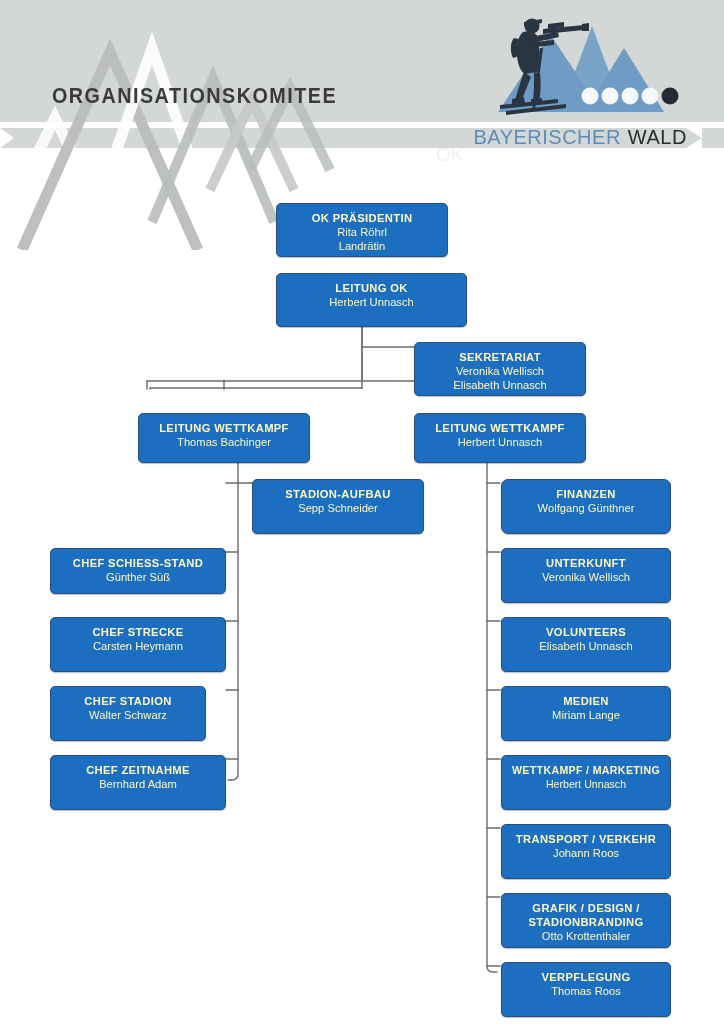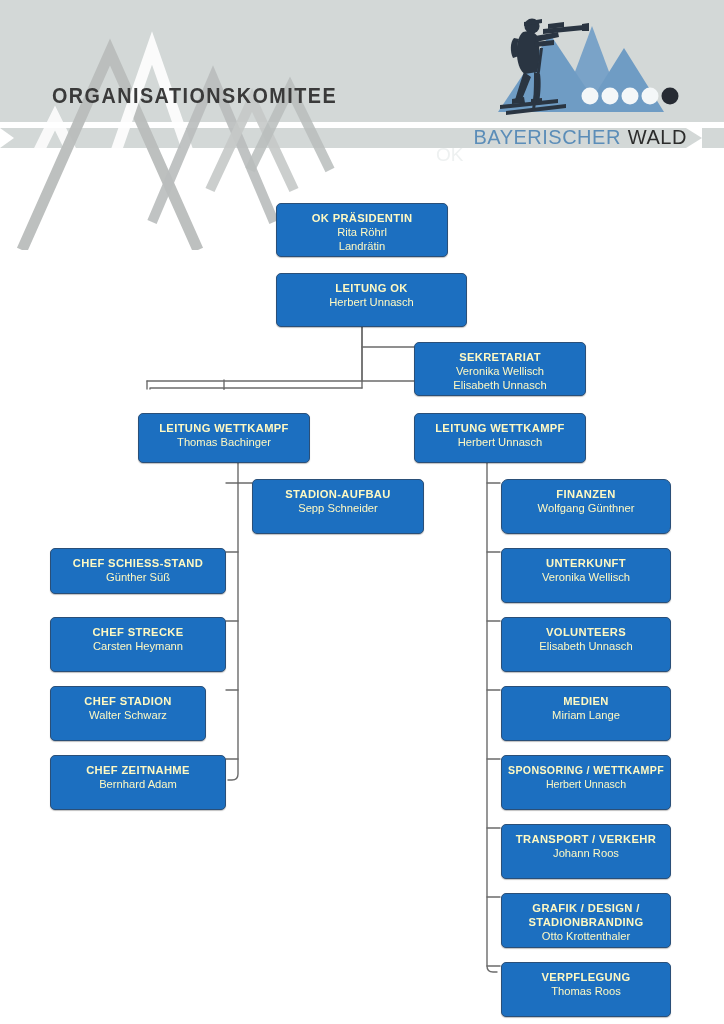--- a/index.html
+++ b/index.html
@@ -347,21 +347,21 @@
     </div>
     <div class="node" style="left:501px; top:593px; width:170px; height:55px;">
       <span class="ttl">VOLUNTEERS</span>
       <span class="sub">Elisabeth Unnasch</span>
     </div>
     <div class="node" style="left:501px; top:662px; width:170px; height:55px;">
       <span class="ttl">MEDIEN</span>
       <span class="sub">Miriam Lange</span>
     </div>
     <div class="node small" style="left:501px; top:731px; width:170px; height:55px;">
-      <span class="ttl">SPONSORING / WETTKAMPF</span>
+      <span class="ttl">WETTKAMPF / MARKETING</span>
       <span class="sub">Herbert Unnasch</span>
     </div>
     <div class="node" style="left:501px; top:800px; width:170px; height:55px;">
       <span class="ttl">TRANSPORT / VERKEHR</span>
       <span class="sub">Johann Roos</span>
     </div>
     <div class="node" style="left:501px; top:869px; width:170px; height:55px;">
       <span class="ttl">GRAFIK / DESIGN /
 STADIONBRANDING</span>
       <span class="sub">Otto Krottenthaler</span>

